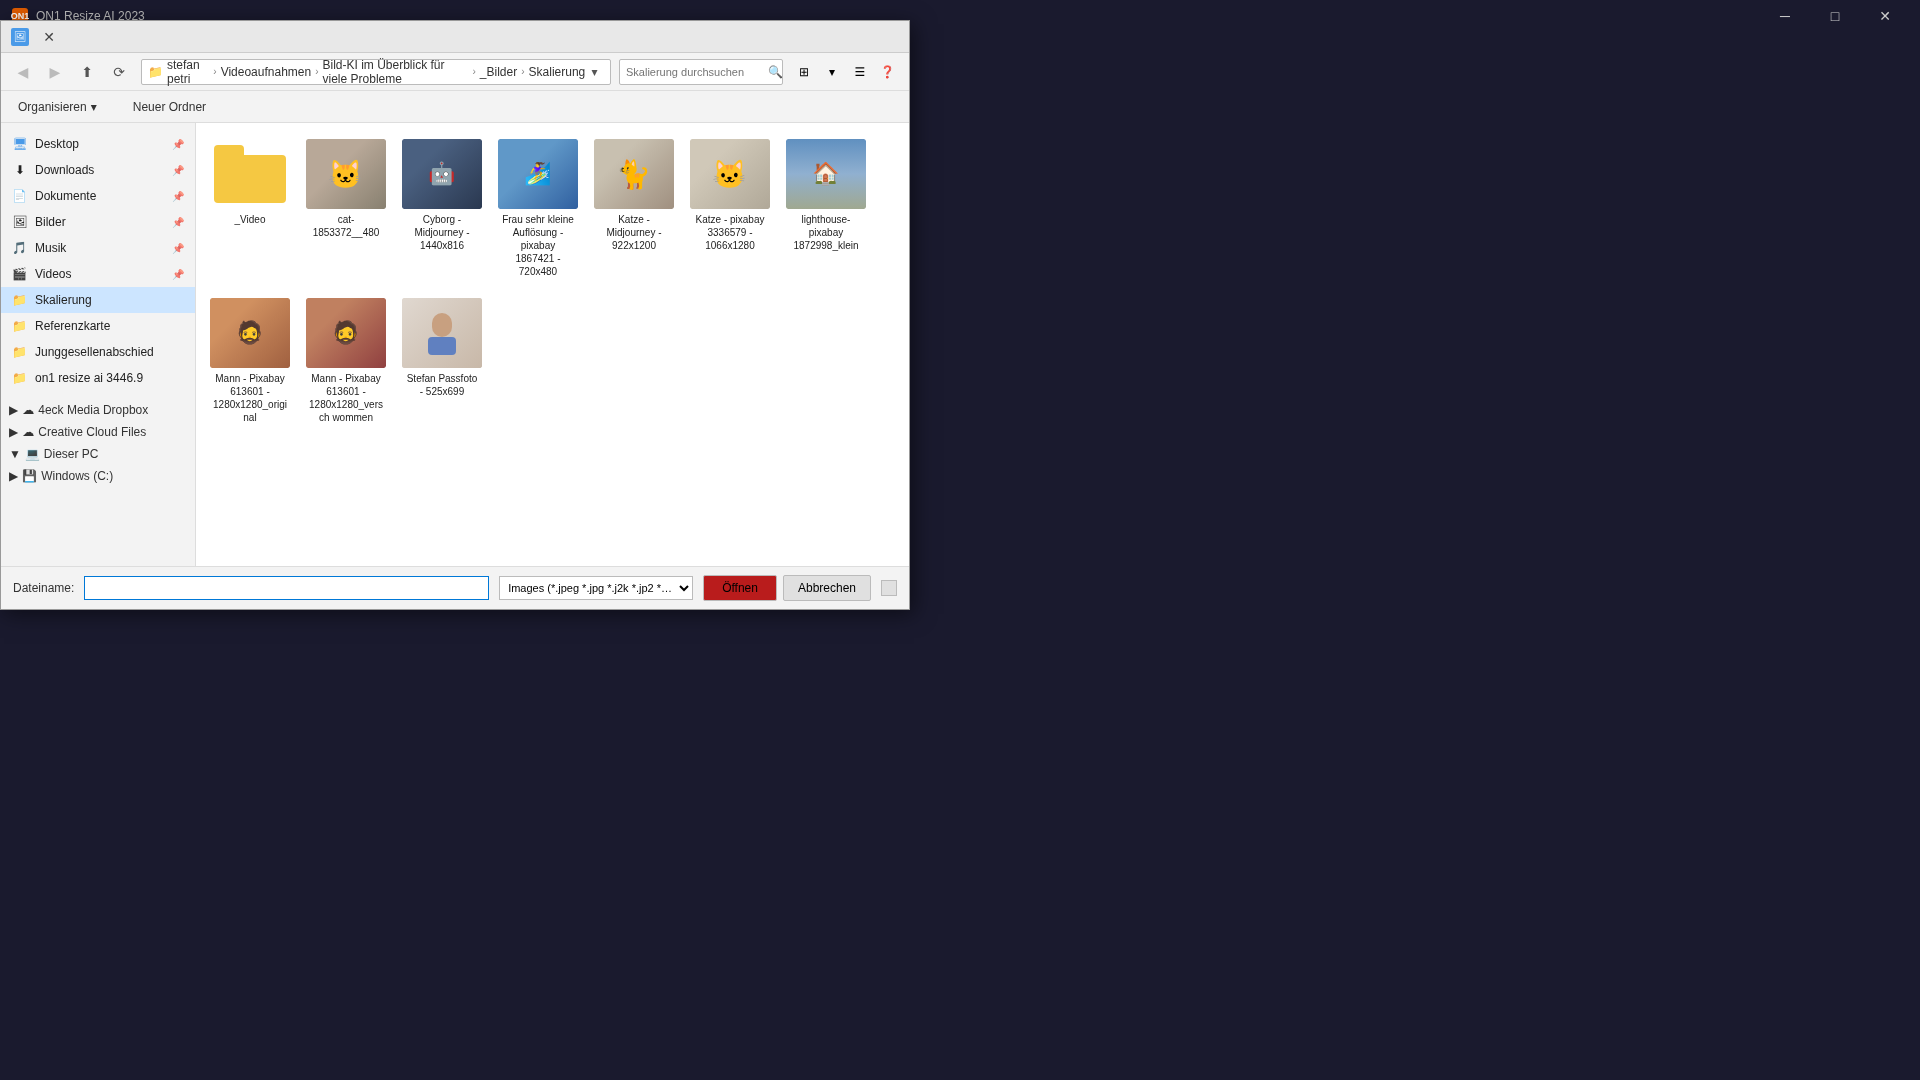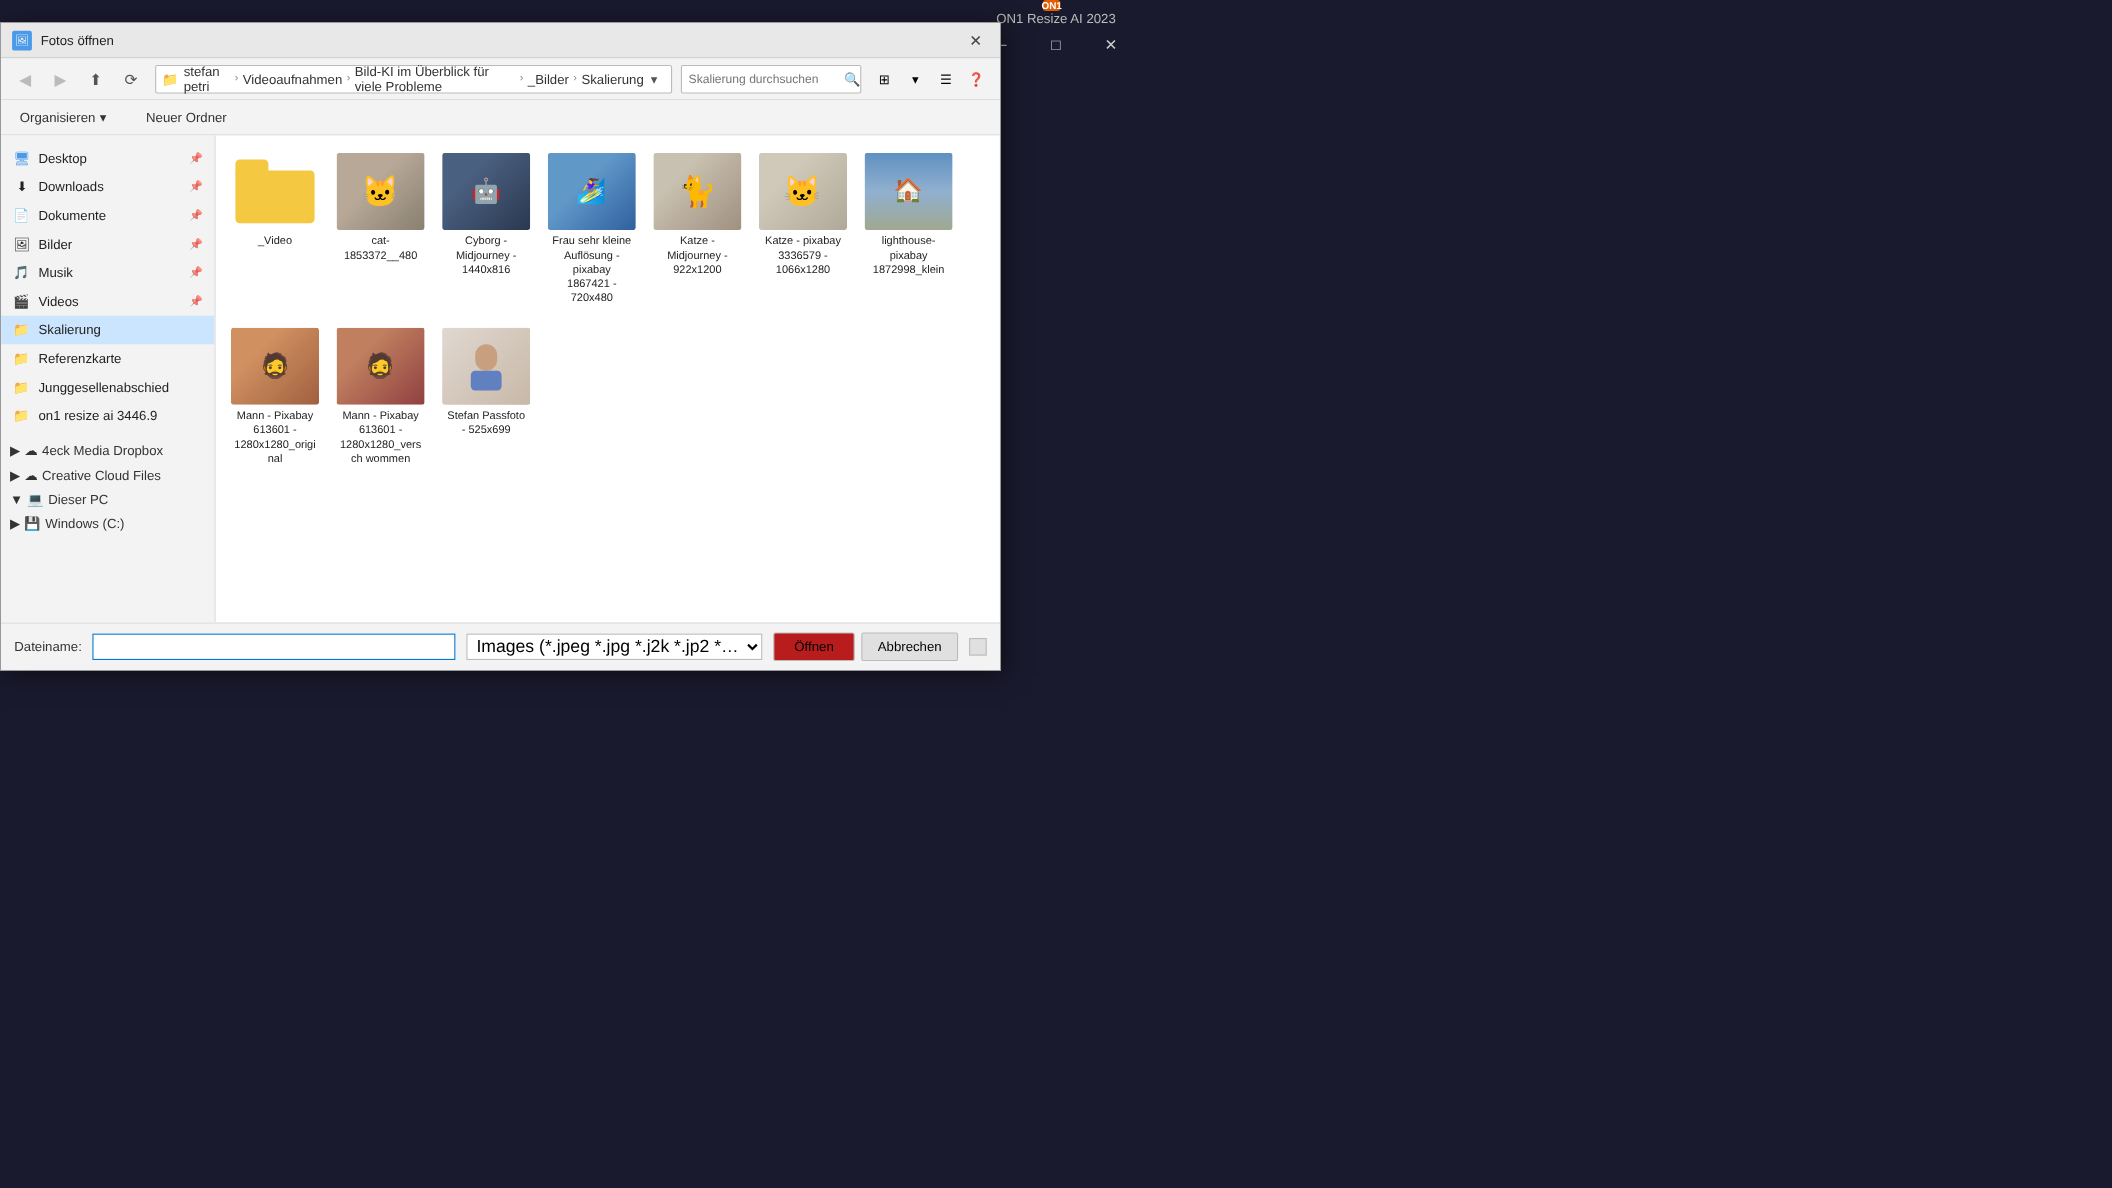--- a/index.html
+++ b/index.html
@@ -15,21 +15,20 @@
 
     
     .title-bar {
       background: #1a1a2e;
       color: #ccc;
       height: 32px;
       display: flex;
       align-items: center;
       padding: 0 12px;
       user-select: none;
-      flex-direction: column;
     }
     .title-bar-icon {
       width: 16px;
       height: 16px;
       background: #e05c00;
       border-radius: 3px;
       margin-right: 8px;
       display: flex;
       align-items: center;
       justify-content: center;
@@ -382,21 +381,21 @@
       outline: none;
       padding: 0 6px;
       font-size: 12px;
       background: white;
     }
     .filetype-select {
       height: 24px;
       border: 1px solid #bbb;
       background: white;
       padding: 0 4px;
-      font-size: 16px;
+      font-size: 11px;
       cursor: pointer;
       min-width: 180px;
     }
     .action-buttons {
       display: flex;
       gap: 6px;
     }
     .btn-primary {
       height: 26px;
       padding: 0 18px;
@@ -532,21 +531,20 @@
     <div class="title-btn">─</div>
     <div class="title-btn">□</div>
     <div class="title-btn close">✕</div>
   </div>
 </div>
 
 <div class="dialog">
 
   <div class="dialog-titlebar">
     <div class="dialog-icon">🖼</div>
-    <span class="dialog-title">Fotos öffnen</span>
     <div class="dialog-close">✕</div>
   </div>
 
   <div class="toolbar">
     <div class="nav-btn disabled" title="Back">◀</div>
     <div class="nav-btn disabled" title="Forward">▶</div>
     <div class="nav-btn" title="Up">⬆</div>
     <div class="nav-btn">⟳</div>
 
     <div class="address-bar">

